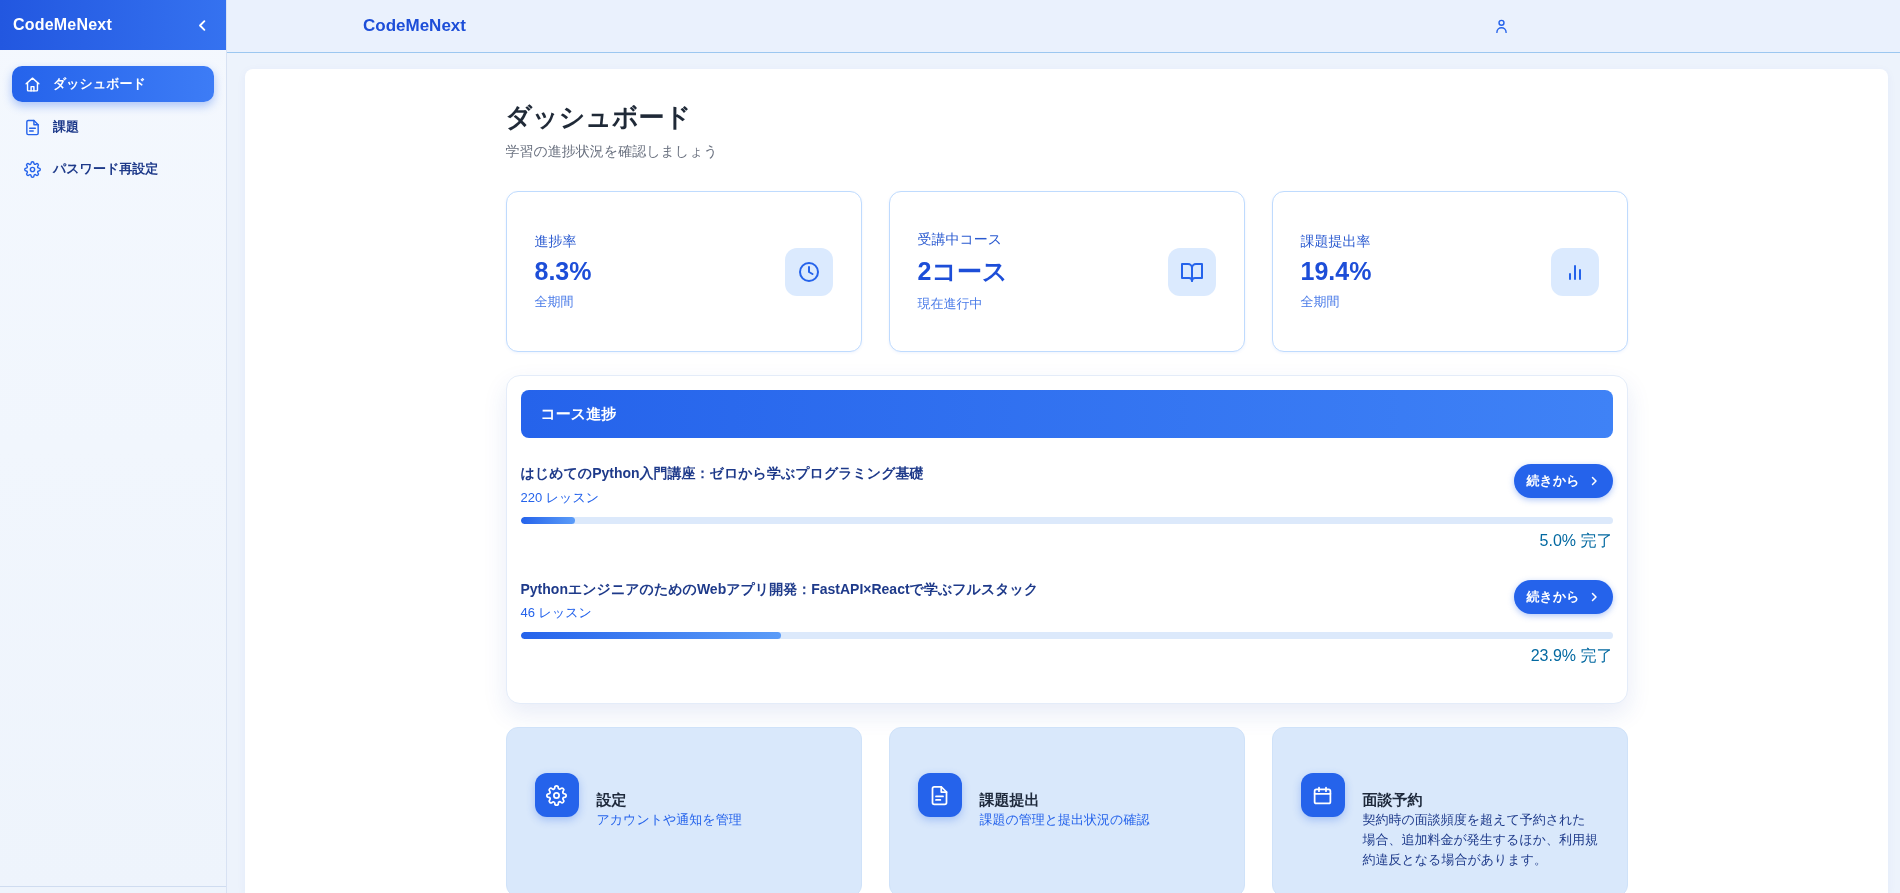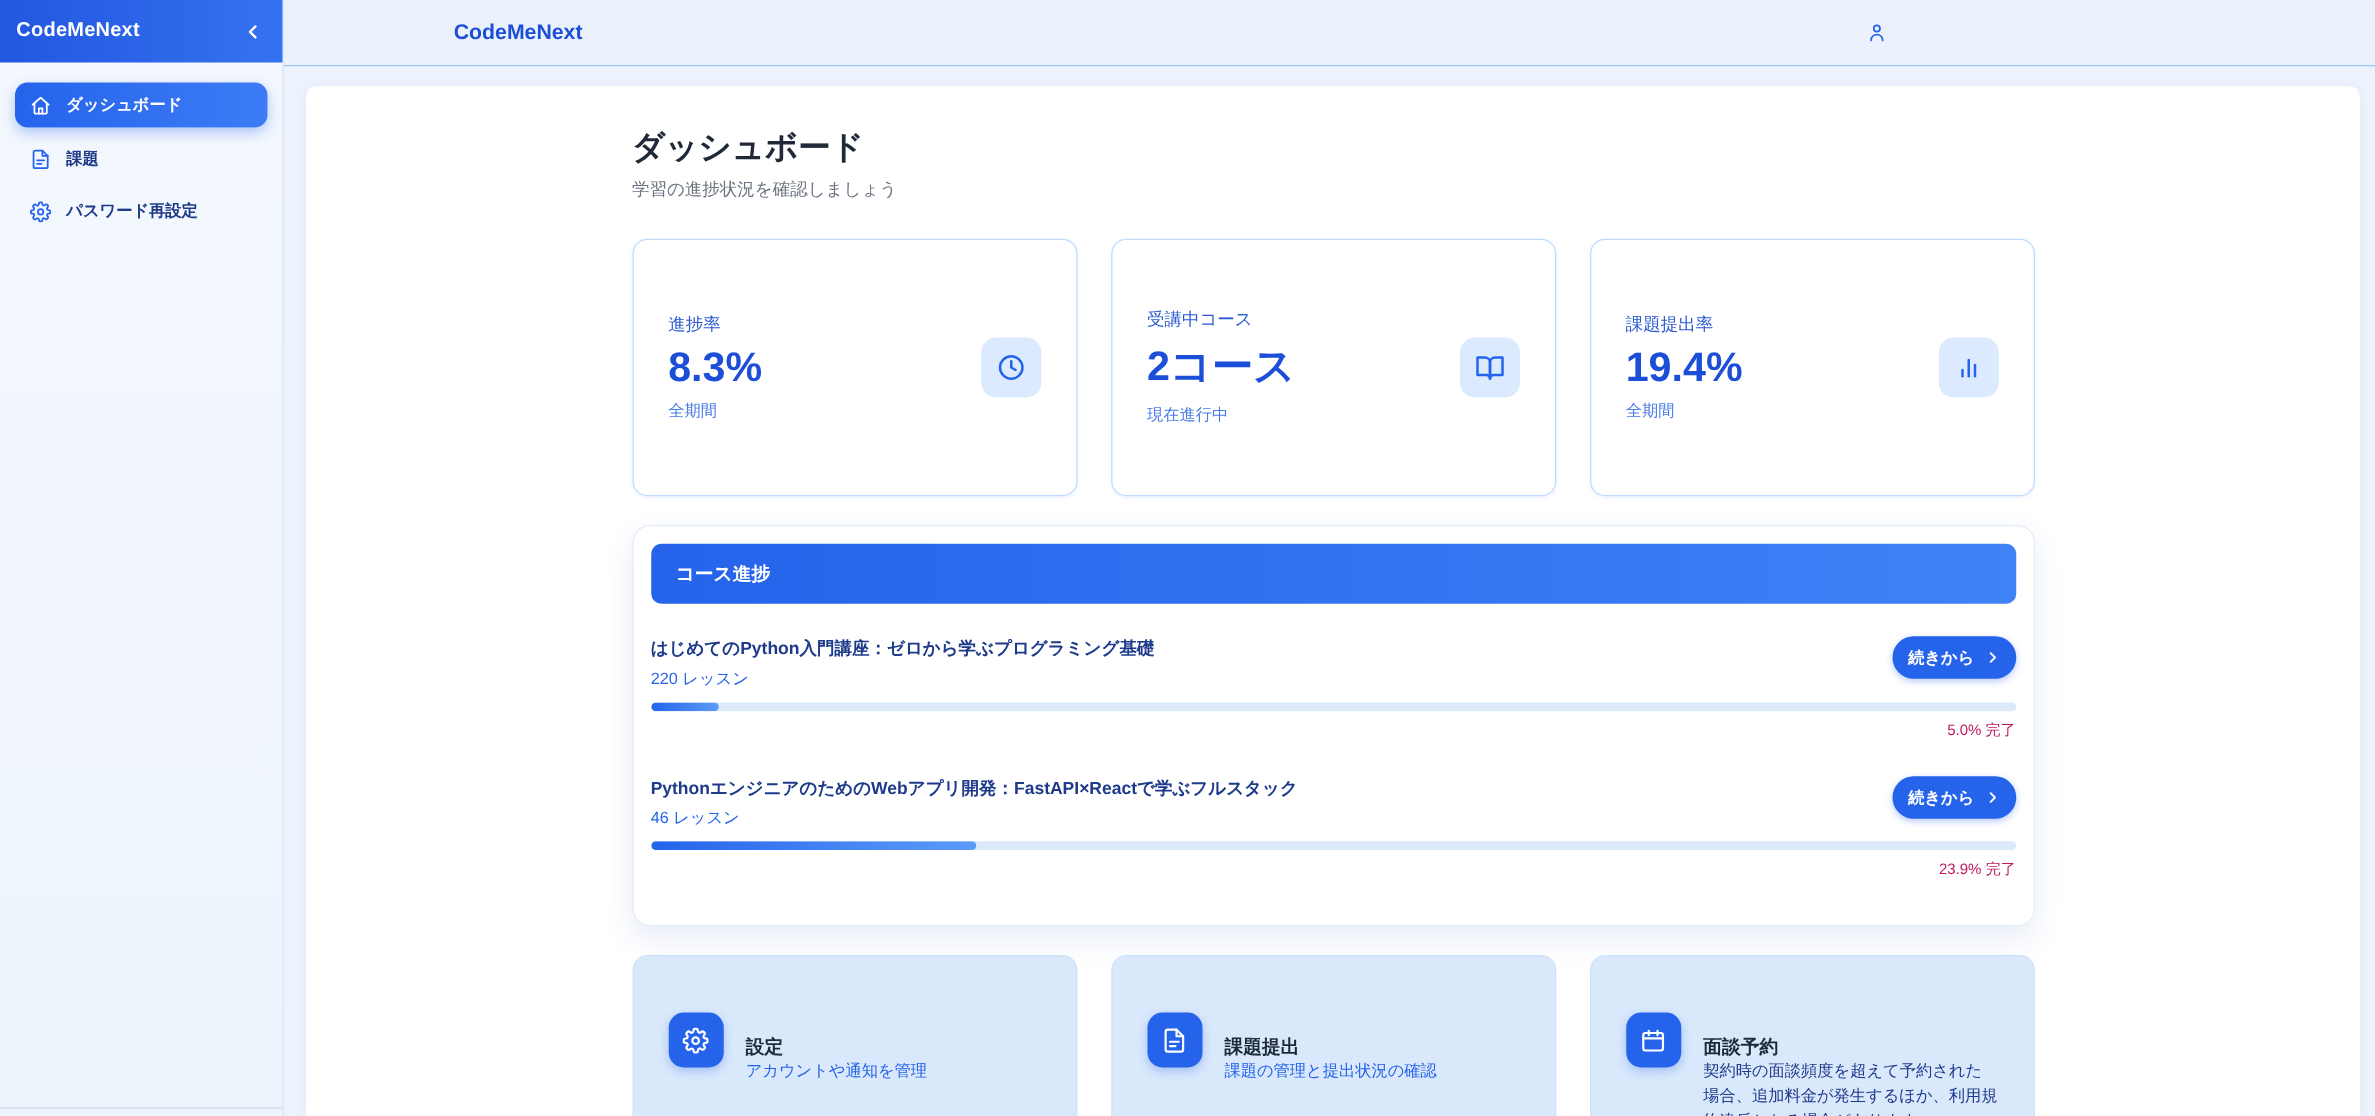--- a/index.html
+++ b/index.html
@@ -75,26 +75,26 @@
   }
   .container { width:1122px; margin:0 auto; }
 
   .page-title { font-size:26px; font-weight:bold; color:#1f2937; }
   .page-subtitle { margin-top:8px; font-size:14px; color:#6b7280; }
 
   
   .stats-row { display:grid; grid-template-columns:repeat(3,1fr); gap:27px; margin-top:30px; }
   .stat-card {
     background:#ffffff; border:1px solid #bfdbfe; border-radius:12px;
-    height:206px; padding:0 28px;
+    height:161px; padding:0 28px;
     display:flex; align-items:center; justify-content:space-between;
     box-shadow:0 1px 3px rgba(37,99,235,.08);
   }
   .stat-label { font-size:14px; color:#2a5ad0; }
-  .stat-value { margin-top:6px; font-size:33px; font-weight:bold; color:#1d4ed8; }
+  .stat-value { margin-top:6px; font-size:25px; font-weight:bold; color:#1d4ed8; }
   .stat-sub { margin-top:7px; font-size:13px; color:#4a7be8; }
   .stat-chip {
     width:48px; height:48px; border-radius:12px; background:#dbeafe;
     display:flex; align-items:center; justify-content:center; color:#2563eb;
   }
 
   
   .course-panel {
     margin-top:23px;
     background:#ffffff; border:1px solid #e4ecf9; border-radius:14px;
@@ -122,21 +122,21 @@
     font-family:inherit;
     justify-content:space-between;
   }
   .progress-track {
     margin-top:10px; height:7px; border-radius:4px; background:#dce9fb; overflow:hidden;
   }
   .progress-fill {
     height:100%; border-radius:4px;
     background:linear-gradient(90deg,#2563eb,#5b9cf8);
   }
-  .progress-caption { margin-top:7px; text-align:right; font-size:12px; color:#be185d; }
+  .progress-caption { margin-top:7px; text-align:right; font-size:16px; color:#0369a1; }
 
   
   .quick-row { display:grid; grid-template-columns:repeat(3,1fr); gap:27px; margin-top:23px; }
   .quick-card {
     background:#d9e8fb; border:1px solid #cfe2f9; border-radius:12px;
     height:170px; padding:0 28px;
     display:flex; align-items:center; cursor:pointer;
   }
   .quick-chip {
     flex:none; width:44px; height:44px; border-radius:12px;

